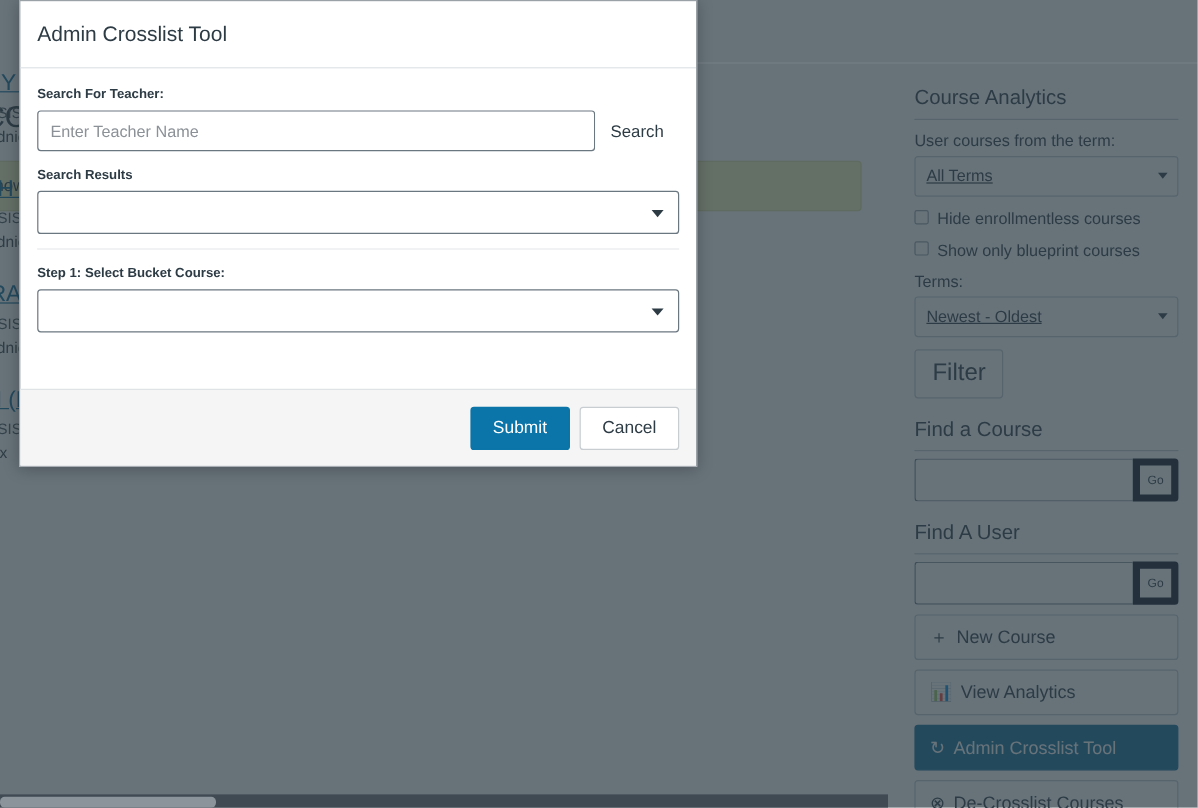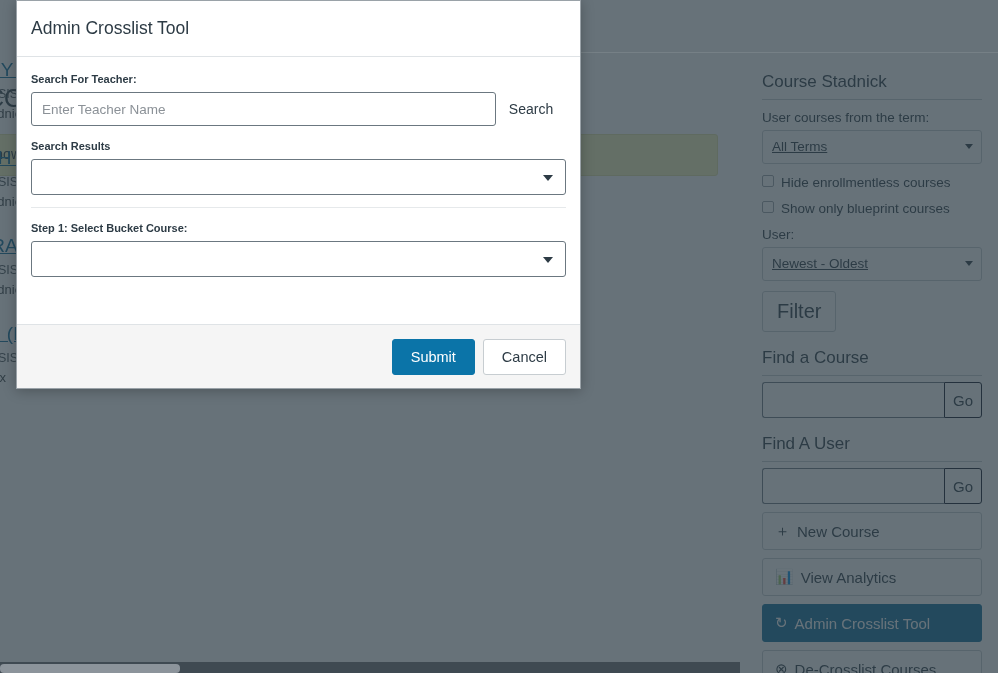--- a/index.html
+++ b/index.html
@@ -96,23 +96,23 @@
     font-size: 20px; padding: 8px 14px; margin-top: 10px;
   }
   .side-input-row { display: flex; margin-top: 6px; }
   .side-input {
     flex: 1; height: 36px;
     border: 1px solid #6b7780; border-right: none;
     border-radius: 3px 0 0 3px; background: #fff;
   }
   .side-go {
     width: 48px; height: 36px;
-    border: 1px solid #0f172a; border-radius: 0 3px 3px 0;
+    border: 6px solid #0f172a; border-radius: 0 3px 3px 0;
     background: #fff; color: #2d3b45;
-    font-size: 15px; display: flex; align-items: center; justify-content: center;
+    font-size: 10px; display: flex; align-items: center; justify-content: center;
   }
   .side-action {
     display: flex; align-items: center;
     height: 38px; margin-top: 8px; padding: 0 12px;
     border: 1px solid #c7cdd1; border-radius: 3px;
     background: #fff; color: #2d3b45; font-size: 15px;
   }
   .side-action.active {
     background: #0b6c9c; border-color: #0b6c9c; color: #ffffff;
   }
@@ -244,38 +244,38 @@
     <div class="course-entry">
       <div class="course-title">
         <span>HEALTH (NR)</span><span class="bp-icon">⊘</span>
       </div>
       <div class="course-sis">SIS ID: W1760505-7</div>
       <div class="course-teacher">Laura Willcox</div>
     </div>
   </div>
 
   <div id="sidebar">
-    <div class="side-h">Course Stadnick</div>
+    <div class="side-h">Course Analytics</div>
 
     <div class="side-label">User courses from the term:</div>
     <div class="side-select">
       <span>All Terms</span>
       <span class="caret"></span>
     </div>
 
     <div class="side-check">
       <span class="cbox"></span>
       <span>Hide enrollmentless courses</span>
     </div>
     <div class="side-check">
       <span class="cbox"></span>
       <span>Show only blueprint courses</span>
     </div>
 
-    <div class="side-label">User:</div>
+    <div class="side-label">Terms:</div>
     <div class="side-select">
       <span>Newest - Oldest</span>
       <span class="caret"></span>
     </div>
 
     <div class="side-btn">Filter</div>
 
     <div class="side-h">Find a Course</div>
     <div class="side-input-row">
       <input class="side-input" value="" style="">

